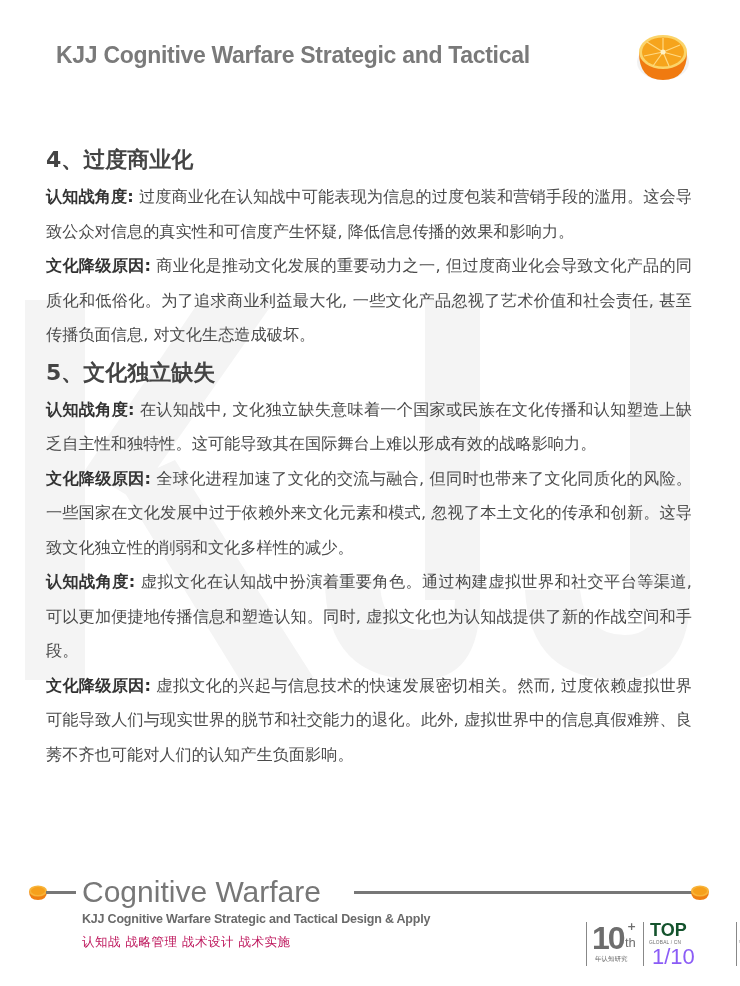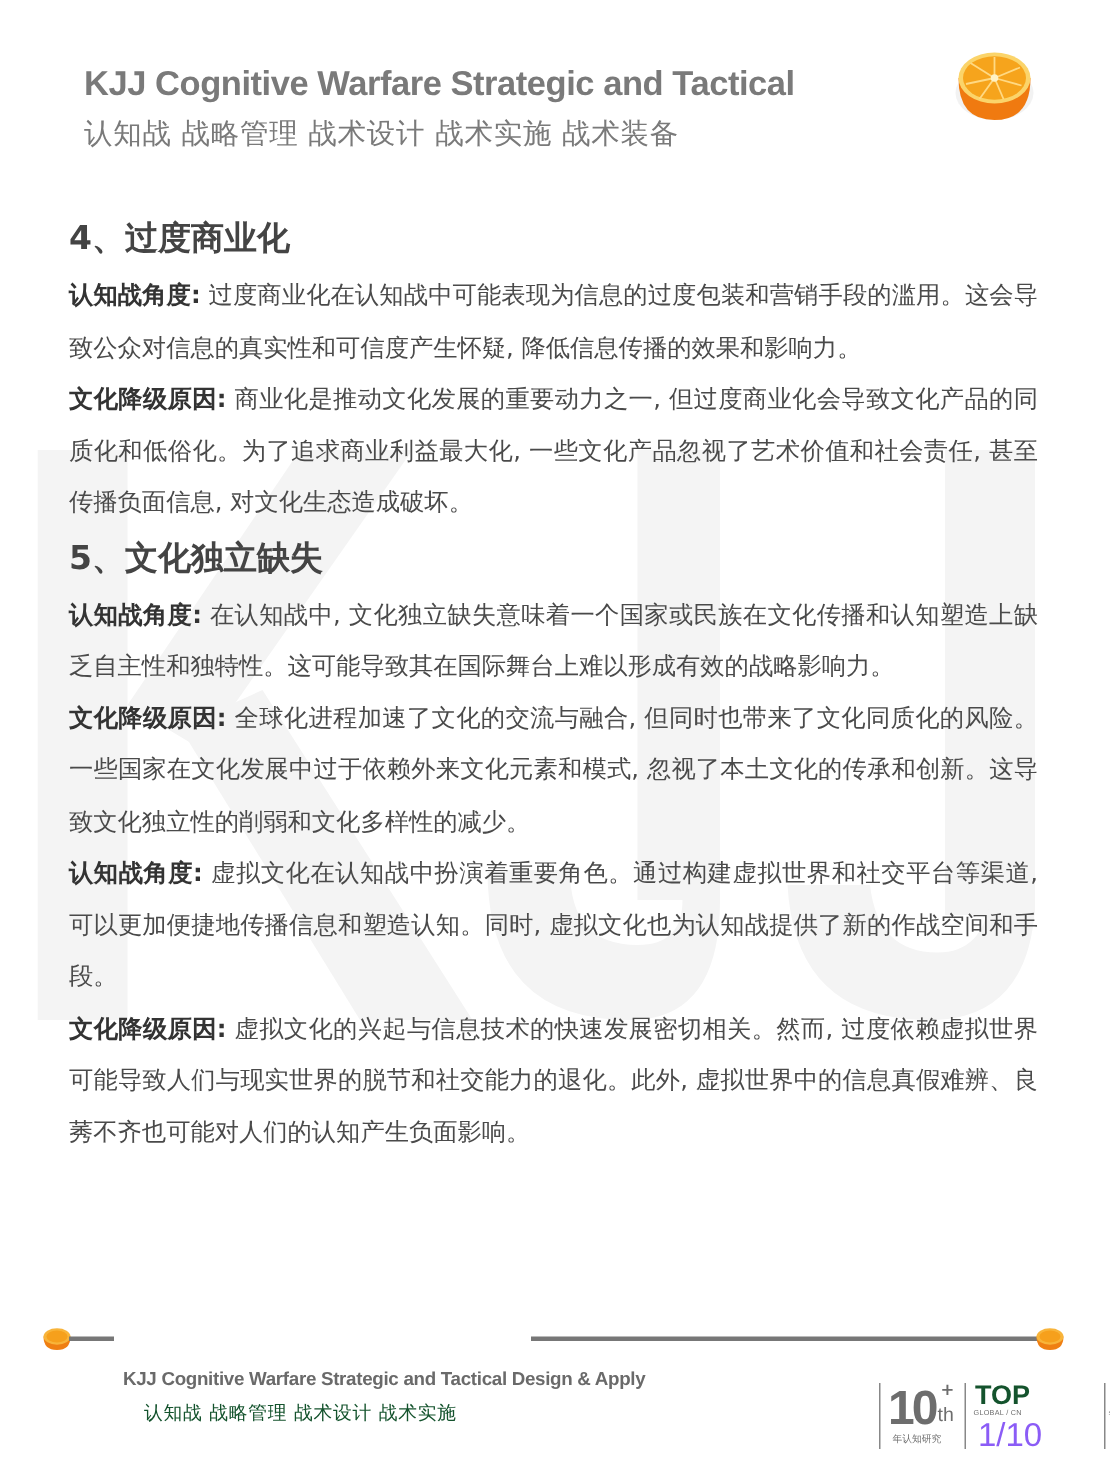--- a/index.html
+++ b/index.html
@@ -23,21 +23,21 @@
 
   .footer { position:absolute; left:0; top:870px; width:740px; height:110px; z-index:1; }
   .ftr-line-left { position:absolute; left:46px; top:21px; width:30px; height:3px; background:#777; }
   .ftr-line-right { position:absolute; left:354px; top:21px; width:340px; height:3px; background:#777; }
   .ftr-orange-l { position:absolute; left:28px; top:13px; }
   .ftr-orange-r { position:absolute; left:690px; top:13px; }
   .ftr-title { position:absolute; left:82px; top:2px; font-size:30px; color:#777; line-height:40px;
                font-family:"Liberation Sans",sans-serif; }
   .ftr-sub1 { position:absolute; left:82px; top:42px; font-size:12.5px; color:#6a6a6a; font-weight:bold;
               font-family:"Liberation Sans",sans-serif; letter-spacing:-0.2px; }
-  .ftr-sub2 { position:absolute; left:96px; top:64px; font-size:12.5px; color:#14532d; letter-spacing:0.5px; }
+  .ftr-sub2 { position:absolute; left:82px; top:64px; font-size:12.5px; color:#be185d; letter-spacing:0.5px; }
 
   .badges { position:absolute; left:538px; top:52px; height:44px; display:flex;padding-left:48px; }
   .badge { border-left:1.5px solid #888; height:44px; position:relative; }
   .badge.last { border-right:1.5px solid #888;margin-left:40px; }
   .b1 { width:56px; }
   .b2 { width:52px; }
   .b3 { width:44px; }
   .b1 .big { position:absolute; left:5px; top:-2px; font-size:32px; font-weight:bold; color:#6d6d6d;
              font-family:"Liberation Sans",sans-serif; letter-spacing:-2px; line-height:36px; }
   .b1 .plus { position:absolute; left:40px; top:-2px; font-size:11px; color:#6d6d6d; font-weight:bold; }
@@ -67,21 +67,20 @@
     <rect x="400" y="0" width="55" height="300"></rect>
     <path d="M300,280 L355,280 Q355,330 400,330 Q430,330 430,300 L455,300 Q455,380 395,380 Q300,380 300,280 Z"></path>
 
     <rect x="605" y="0" width="60" height="310"></rect>
     <path d="M500,290 L555,290 Q560,335 600,335 Q630,335 635,300 L665,305 Q660,380 595,380 Q505,380 500,290 Z"></path>
   </g>
 </svg>
 
 <div class="header">
   <div class="header-title">KJJ Cognitive Warfare Strategic and Tactical</div>
-  <div class="header-sub">认知战 战略管理 战术设计 战术实施 战术装备</div>
 </div>
 <svg class="orange-top" viewBox="0 0 60 52" xmlns="http://www.w3.org/2000/svg">
   <ellipse cx="30" cy="32" rx="26" ry="18" fill="#e9e9e9" opacity="0.6"></ellipse>
   <path d="M6,22 Q6,50 30,50 Q54,50 54,22 Z" fill="#f07a10"></path>
   <ellipse cx="30" cy="22" rx="24" ry="17" fill="#fbd46a"></ellipse>
   <ellipse cx="30" cy="22" rx="21" ry="14.5" fill="#f6a41c"></ellipse>
   <g stroke="#ffd983" stroke-width="1.2">
     <line x1="30" y1="22" x2="30" y2="8"></line>
     <line x1="30" y1="22" x2="47" y2="15"></line>
     <line x1="30" y1="22" x2="48" y2="27"></line>
@@ -125,20 +124,21 @@
   </div>
 </div>
 
 <div class="footer">
   <svg class="ftr-orange-l" width="20" height="18" viewBox="0 0 20 18" xmlns="http://www.w3.org/2000/svg">
     <path d="M1,8 Q1,17 10,17 Q19,17 19,8 Z" fill="#ef7f12"></path>
     <ellipse cx="10" cy="8" rx="9" ry="5.5" fill="#f8b43a"></ellipse>
     <ellipse cx="10" cy="8" rx="7" ry="4" fill="#f6a01c"></ellipse>
   </svg>
   <div class="ftr-line-left"></div>
+  <div class="ftr-title">Cognitive Warfare</div>
   <div class="ftr-line-right"></div>
   <svg class="ftr-orange-r" width="20" height="18" viewBox="0 0 20 18" xmlns="http://www.w3.org/2000/svg">
     <path d="M1,8 Q1,17 10,17 Q19,17 19,8 Z" fill="#ef7f12"></path>
     <ellipse cx="10" cy="8" rx="9" ry="5.5" fill="#f8b43a"></ellipse>
     <ellipse cx="10" cy="8" rx="7" ry="4" fill="#f6a01c"></ellipse>
   </svg>
   <div class="ftr-sub1">KJJ Cognitive Warfare Strategic and Tactical Design &amp; Apply</div>
   <div class="ftr-sub2">认知战 战略管理 战术设计 战术实施</div>
 
   <div class="badges">

